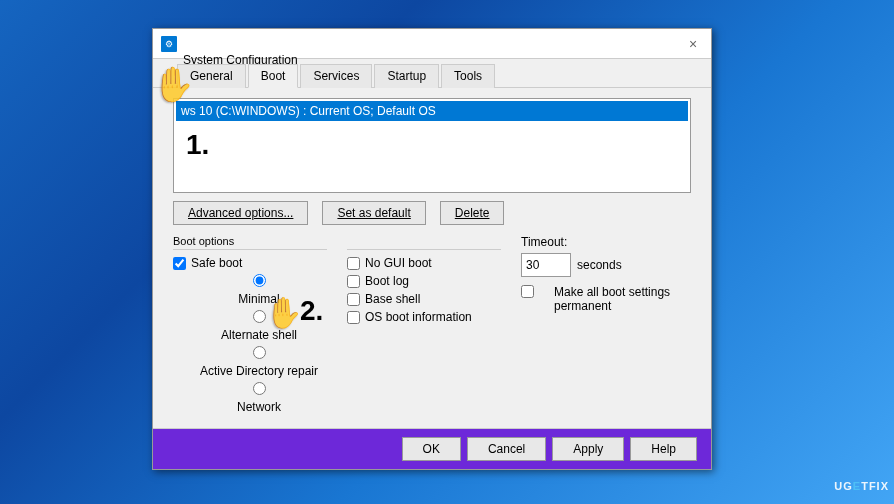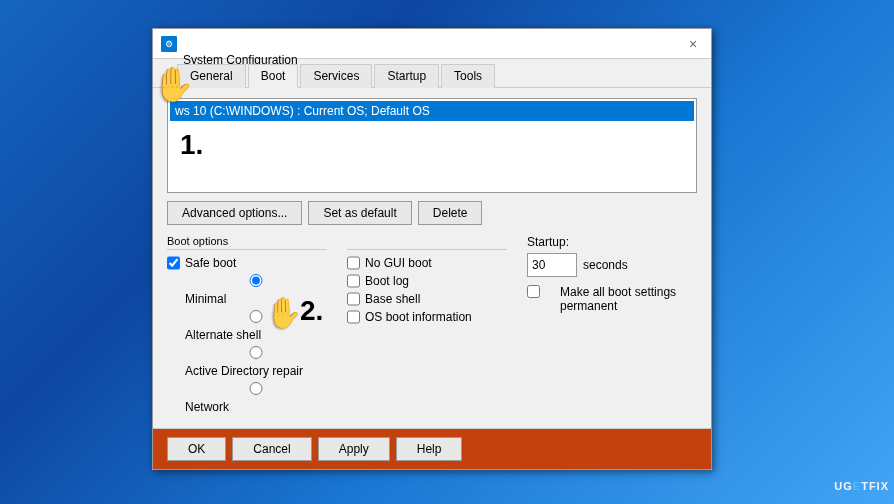--- a/index.html
+++ b/index.html
@@ -104,21 +104,21 @@
     }
     .tab.active {
       background: #f0f0f0;
       border-bottom: 1px solid #f0f0f0;
       z-index: 1;
       color: #000;
     }
 
     
     .content {
-      padding: 10px 14px;
+      padding: 10px 20px;
     }
 
     
     .boot-list {
       background: white;
       border: 1px solid #999;
       height: 95px;
       padding: 2px;
       margin-bottom: 8px;
     }
@@ -133,22 +133,23 @@
     .step-number {
       font-size: 28px;
       font-weight: bold;
       color: #000;
       padding: 8px 0 0 10px;
     }
 
     
     .btn-row {
       display: flex;
-      gap: 6px;
+      gap: 14px;
       margin-bottom: 10px;
+      text-decoration: underline;
     }
     .btn {
       padding: 4px 14px;
       background: #e8e8e8;
       border: 1px solid #999;
       font-size: 12px;
       cursor: pointer;
       color: #000;
     }
 
@@ -164,20 +165,21 @@
       border-bottom: 1px solid #ccc;
       padding-bottom: 2px;
     }
     .left-col { flex: 1; }
     .right-col { flex: 1; }
     .far-right { width: 170px; }
 
     
     .opt-row {
       display: flex;
+      align-items: center;
       gap: 5px;
       margin-bottom: 4px;
       font-size: 12px;
     }
     .opt-row.indent {
       padding-left: 18px;
       flex-direction: column;
     }
     input[type="checkbox"], input[type="radio"] {
       margin: 0;
@@ -199,25 +201,25 @@
       display: flex;
       align-items: flex-start;
       gap: 20px;
       font-size: 12px;
       margin-top: 8px;
     }
 
     
     .bottom-buttons {
       display: flex;
-      justify-content: flex-start;
+      justify-content: flex-end;
       gap: 6px;
       padding: 8px 14px;
       border-top: 1px solid #ccc;
-      background: #c2410c;
+      background: #6d28d9;
     }
     .btn-ok {
       padding: 4px 20px;
       background: #e8e8e8;
       border: 1px solid #999;
       font-size: 12px;
       cursor: pointer;
       color: #000;
     }
 
@@ -320,21 +322,21 @@
           <input type="checkbox" style="">
           <label>Base shell</label>
         </div>
         <div class="opt-row">
           <input type="checkbox" style="">
           <label>OS boot information</label>
         </div>
       </div>
 
       <div class="far-right">
-        <div class="timeout-label">Startup:</div>
+        <div class="timeout-label">Timeout:</div>
         <div class="timeout-row">
           <input type="text" class="timeout-input" value="30" style="">
           <span>seconds</span>
         </div>
         <div class="perm-row">
           <input type="checkbox" style="">
           <label>Make all boot settings permanent</label>
         </div>
       </div>
 

